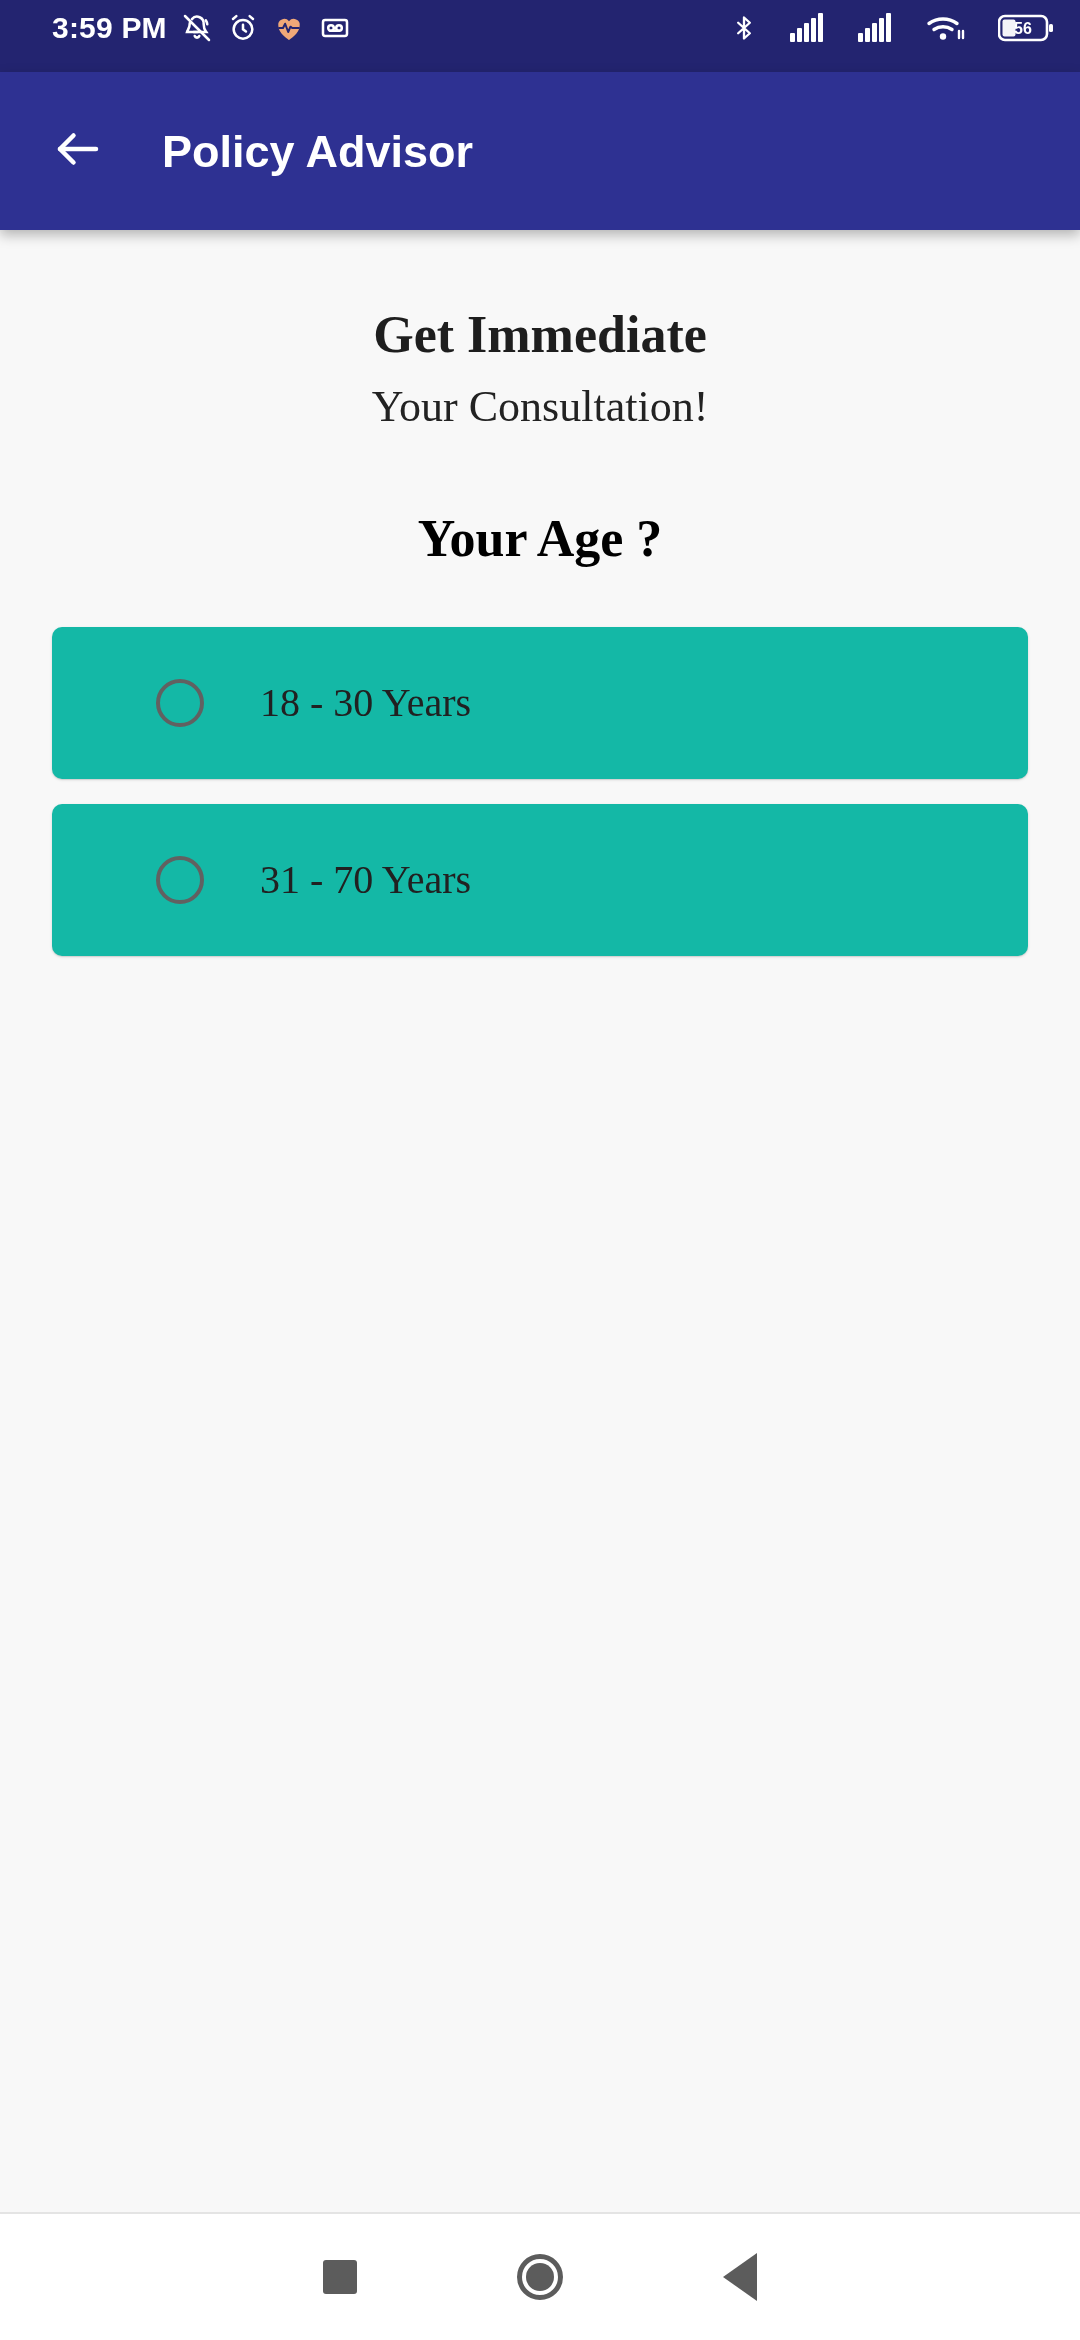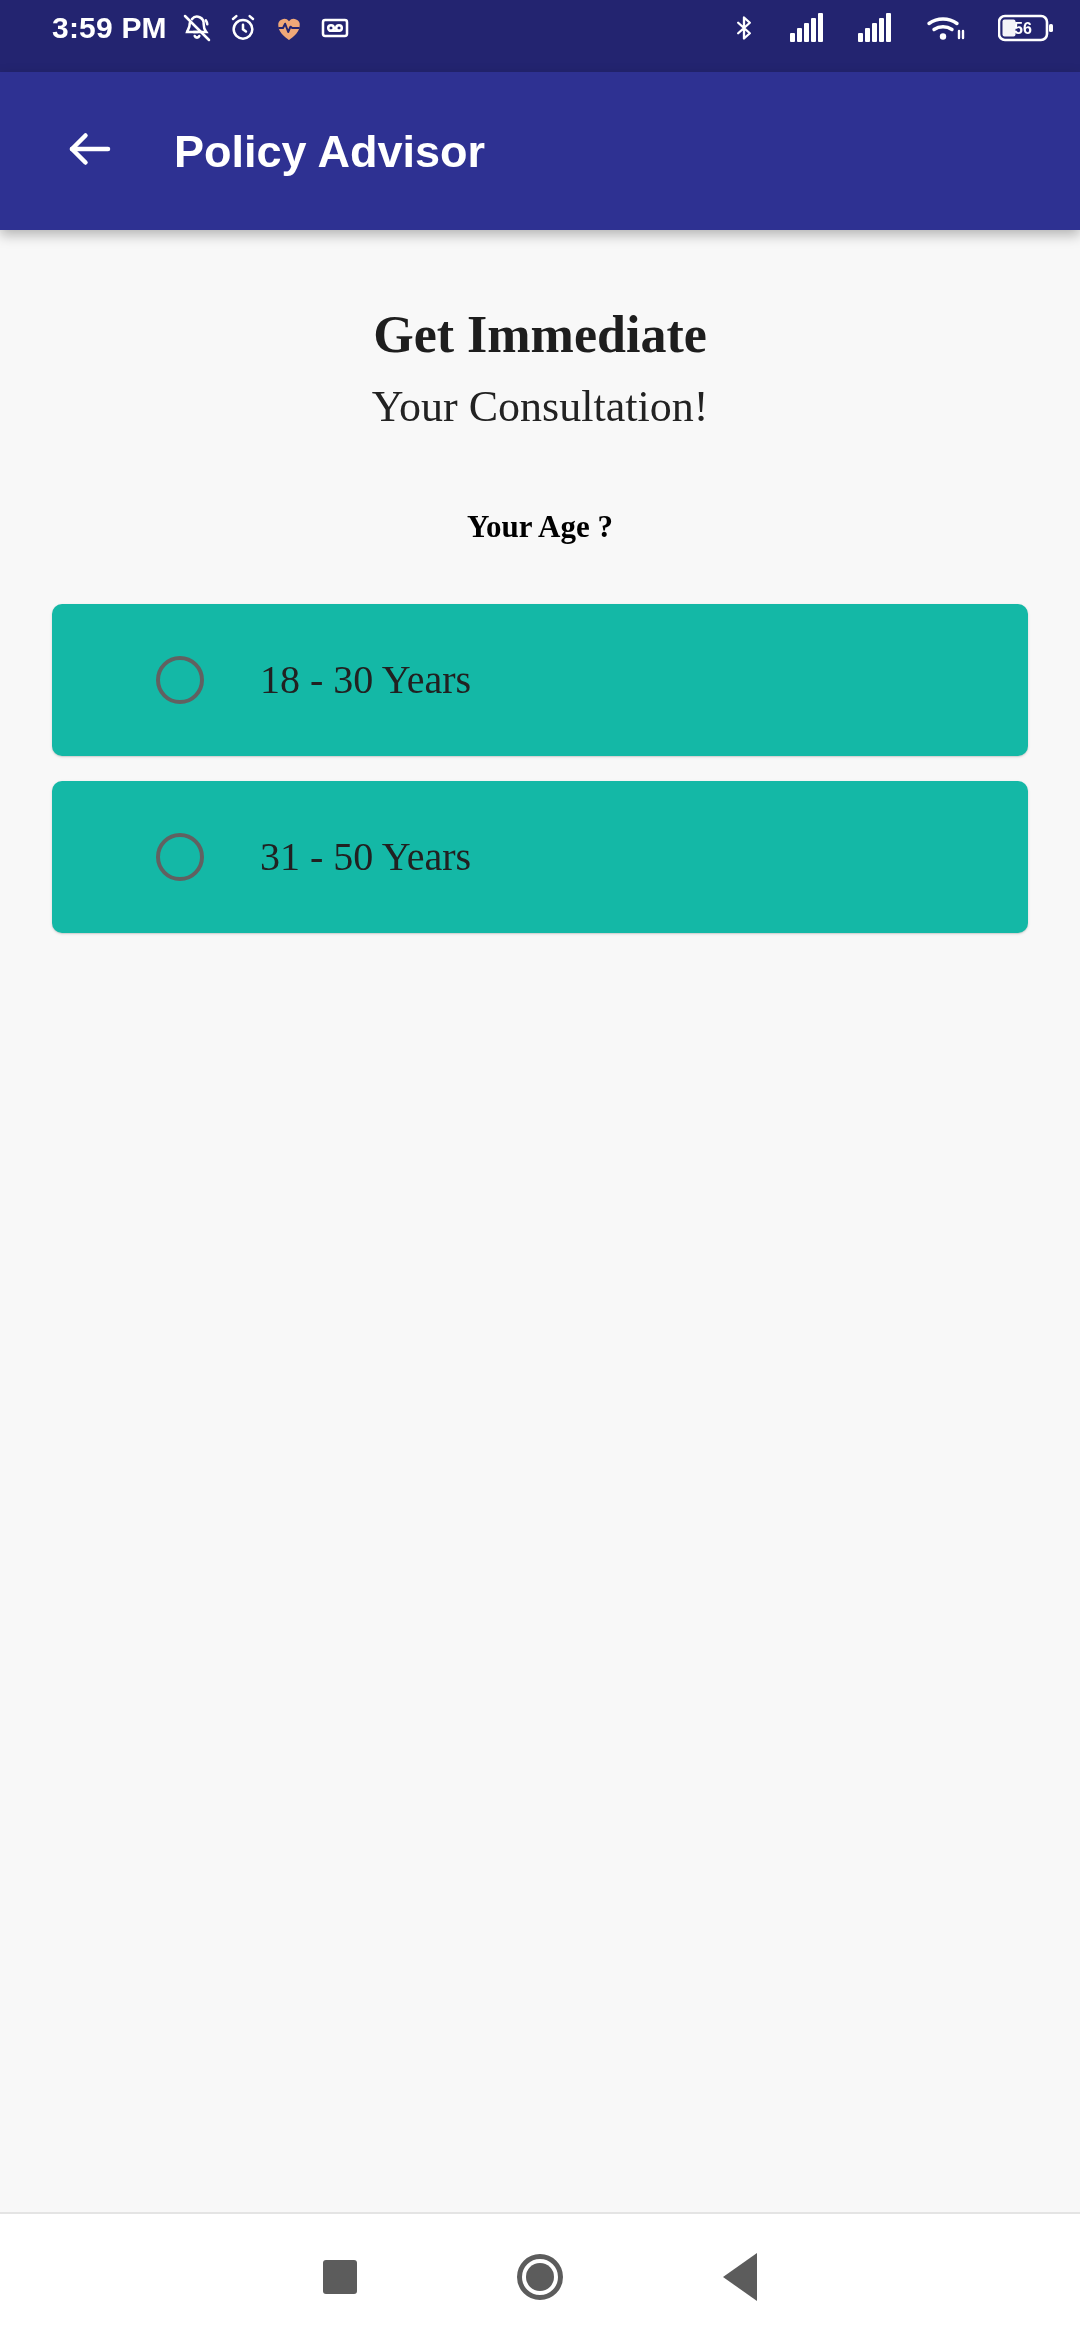--- a/index.html
+++ b/index.html
@@ -18,21 +18,21 @@
     color:#ffffff;
   }
   .sb-left { display:flex; align-items:center; gap:14px; }
   .sb-time { font-size:30px; font-weight:bold; letter-spacing:.2px; white-space:nowrap; }
   .sb-right { margin-left:auto; display:flex; align-items:center; gap:32px; }
   .sb-icon { display:inline-flex; align-items:center; justify-content:center; }
 
   
   .app-bar {
     height:158px; flex:0 0 158px; background:#2E3192;
-    display:flex; align-items:center; padding-left:52px;
+    display:flex; align-items:center; padding-left:40px;
     box-shadow:0 5px 12px rgba(0,0,0,0.28);
     position:relative; z-index:5;
   }
   .back-btn { width:76px; height:76px; display:flex; align-items:center; justify-content:center; cursor:pointer; }
   .app-title {
     color:#ffffff; font-size:45px; font-weight:bold; margin-left:46px;
     letter-spacing:0px; line-height:1;
   }
 
   
@@ -44,21 +44,21 @@
   }
   .headline {
     margin-top:76px; font-size:52px; font-weight:bold; color:#1E1E1E;
     text-align:center; line-height:1.1;
   }
   .subhead {
     margin-top:20px; font-size:44px; font-weight:normal; color:#222222;
     text-align:center; line-height:1.1;
   }
   .question {
-    margin-top:78px; font-size:31px; font-weight:bold; color:#000000;
+    margin-top:78px; font-size:52px; font-weight:bold; color:#000000;
     text-align:center; line-height:1.1;
   }
 
   .options { margin-top:60px; width:100%; padding:0 52px; }
   .option-card {
     width:100%; height:152px; background:#14b8a6;
     border-radius:10px; display:flex; align-items:center;
     padding-left:104px; margin-bottom:25px;
     box-shadow:0 1px 3px rgba(0,0,0,0.13), 0 1px 1px rgba(0,0,0,0.07);
     cursor:pointer;
@@ -211,21 +211,21 @@
 
     <div class="options">
 
       <div class="option-card">
         <span class="radio"></span>
         <span class="option-label">18 - 30 Years</span>
       </div>
 
       <div class="option-card">
         <span class="radio"></span>
-        <span class="option-label">31 - 50 Years</span>
+        <span class="option-label">31 - 70 Years</span>
       </div>
 
 
     </div>
   </div>
 
   <div class="nav-divider"></div>
   <div class="nav-bar">
     <div class="nav-btn">
       <span class="nav-square"></span>

